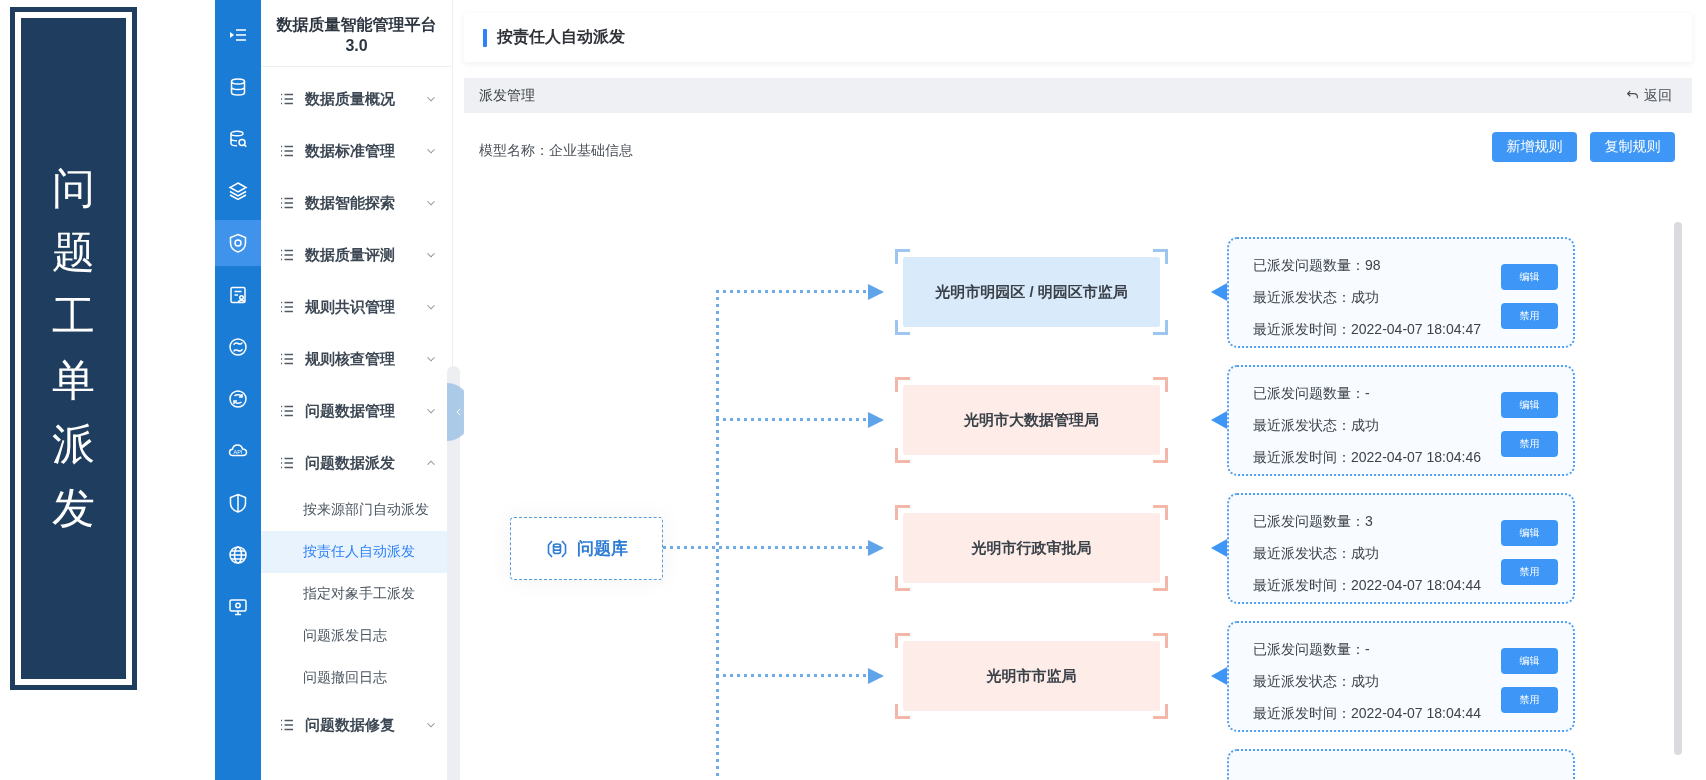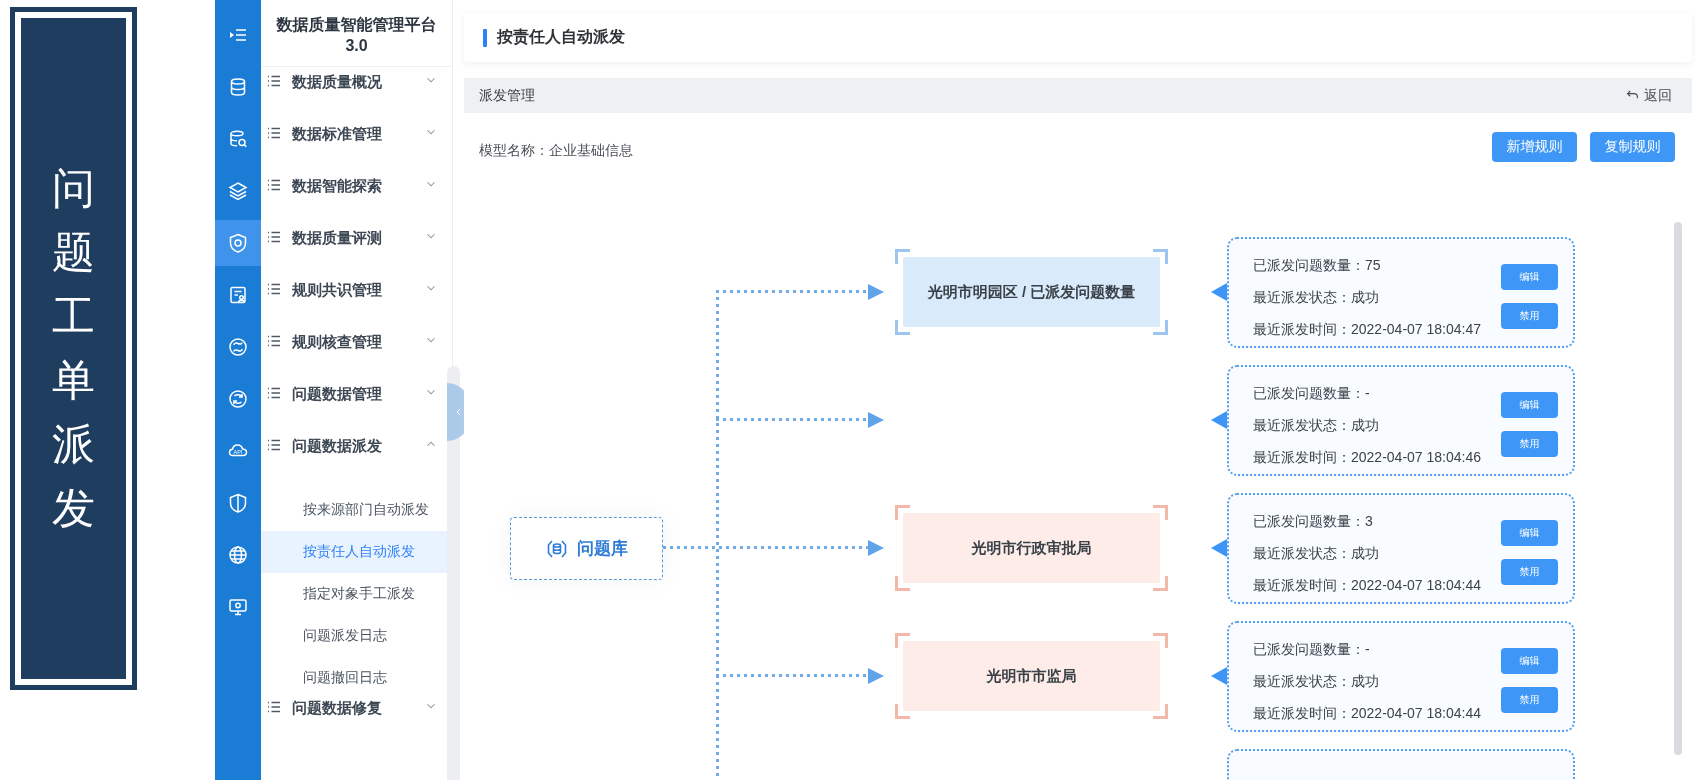--- a/index.html
+++ b/index.html
@@ -19,21 +19,21 @@
   .rail-item.first { margin-top:12px; }
   .rail-item.active { background:#3f93ea; }
   .rail svg { stroke:#fff; fill:none; stroke-width:1.5; }
 
   
   .sidebar { position:absolute; left:261px; top:0; width:192px; height:780px; background:#fff;
              border-right:1px solid #eceef1; }
   .sb-title { padding:14px 8px 10px; text-align:center; color:#2c3540; font-size:16px; font-weight:bold;
               line-height:21px; border-bottom:1px solid #eef0f2; }
   .menu { padding-top:6px; }
-  .m-item { height:52px; display:flex; padding:0 14px 0 5px; cursor:pointer; }
+  .m-item { height:52px; display:flex; align-items:center; padding:0 14px 0 18px; cursor:pointer; }
   .m-item .lbl { flex:1; margin-left:10px; font-size:15px; font-weight:bold; color:#3d4854; }
   .m-item svg.li { stroke:#4f5a66; fill:none; stroke-width:1.6; }
   .chev { stroke:#8a929c; fill:none; stroke-width:1.8; }
   .chev.up { transform:rotate(180deg); }
   .s-item { height:42px; display:flex; align-items:center; padding-left:42px; font-size:14px; color:#4b5560; cursor:pointer; }
   .s-item.active { background:#e9f3fd; color:#2e82f7; }
 
   
   .edge-strip { position:absolute; left:447px; top:366px; width:13px; height:414px; background:#eceef1;
                 border-radius:8px 8px 0 0; }
@@ -348,44 +348,51 @@
       <svg width="24" height="24" viewBox="0 0 24 24">
         <path d="M7 4 L3.5 8 V16 L7 20"></path>
           <path d="M17 4 L20.5 8 V16 L17 20"></path>
         <ellipse cx="12" cy="8.5" rx="3.5" ry="1.5"></ellipse>
         <path d="M8.5 8.5 V15 C8.5 15.9 10.1 16.5 12 16.5 C13.9 16.5 15.5 15.9 15.5 15 V8.5 M8.5 11.8 C8.5 12.7 10.1 13.3 12 13.3 C13.9 13.3 15.5 12.7 15.5 11.8"></path>
       </svg>
       <span>问题库</span>
     </div>
 
     <div class="dnode" style="top: 257px; background-color: rgb(217, 234, 251);">
-      <span>光明市明园区 / 已派发问题数量</span>
+      <span>光明市明园区 / 明园区市监局</span>
       <i class="ck tl" style="--bk: #9cc5ef;"></i>
         <i class="ck tr" style="--bk: #9cc5ef;"></i>
         <i class="ck bl" style="--bk: #9cc5ef;"></i>
         <i class="ck br" style="--bk: #9cc5ef;"></i>
+    </div>
+    <div class="dnode" style="top: 385px; background-color: rgb(253, 236, 232);">
+      <span>光明市大数据管理局</span>
+      <i class="ck tl" style="--bk: #f2b7a9;"></i>
+        <i class="ck tr" style="--bk: #f2b7a9;"></i>
+        <i class="ck bl" style="--bk: #f2b7a9;"></i>
+        <i class="ck br" style="--bk: #f2b7a9;"></i>
     </div>
     <div class="dnode" style="top: 513px; background-color: rgb(253, 236, 232);">
       <span>光明市行政审批局</span>
       <i class="ck tl" style="--bk: #f2b7a9;"></i>
         <i class="ck tr" style="--bk: #f2b7a9;"></i>
         <i class="ck bl" style="--bk: #f2b7a9;"></i>
         <i class="ck br" style="--bk: #f2b7a9;"></i>
     </div>
     <div class="dnode" style="top: 641px; background-color: rgb(253, 236, 232);">
       <span>光明市市监局</span>
       <i class="ck tl" style="--bk: #f2b7a9;"></i>
         <i class="ck tr" style="--bk: #f2b7a9;"></i>
         <i class="ck bl" style="--bk: #f2b7a9;"></i>
         <i class="ck br" style="--bk: #f2b7a9;"></i>
     </div>
 
     <div class="ptr" style="top:283px;"></div>
     <div class="card" style="top:237px;">
-      <div class="ln"><span>已派发问题数量：</span><span>75</span></div>
+      <div class="ln"><span>已派发问题数量：</span><span>98</span></div>
       <div class="ln"><span>最近派发状态：</span><span>成功</span></div>
       <div class="ln"><span>最近派发时间：</span><span>2022-04-07 18:04:47</span></div>
       <button class="cbtn edit">编辑</button>
       <button class="cbtn dis">禁用</button>
     </div>
 
     <div class="ptr" style="top:411px;"></div>
     <div class="card" style="top:365px;">
       <div class="ln"><span>已派发问题数量：</span><span>-</span></div>
       <div class="ln"><span>最近派发状态：</span><span>成功</span></div>

